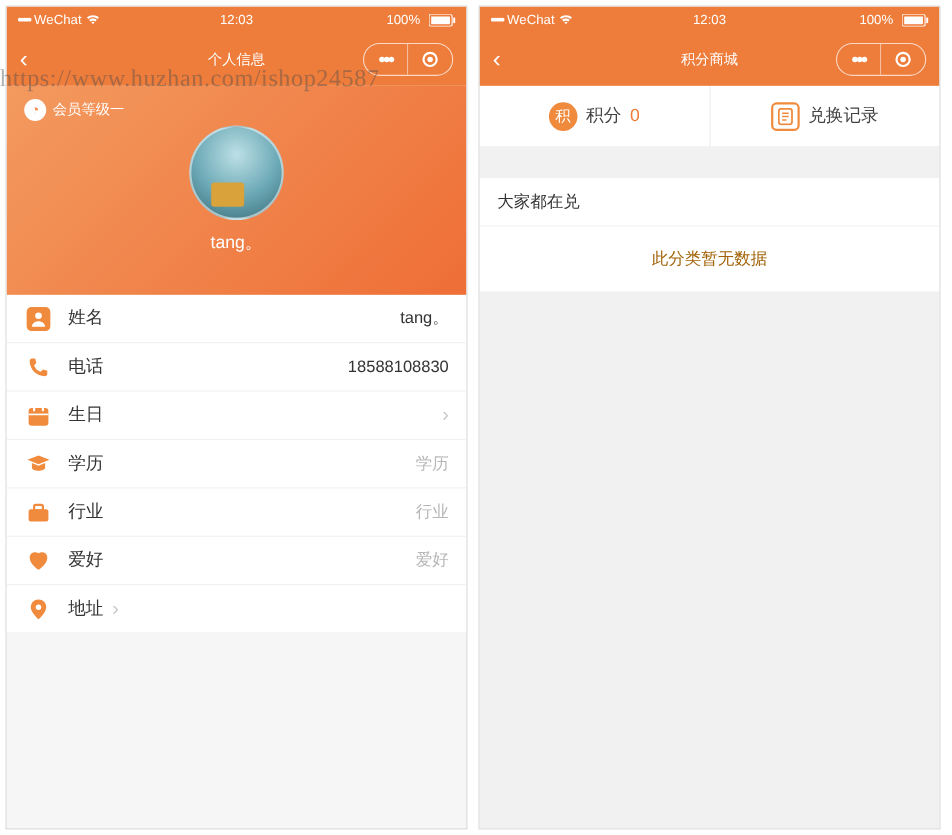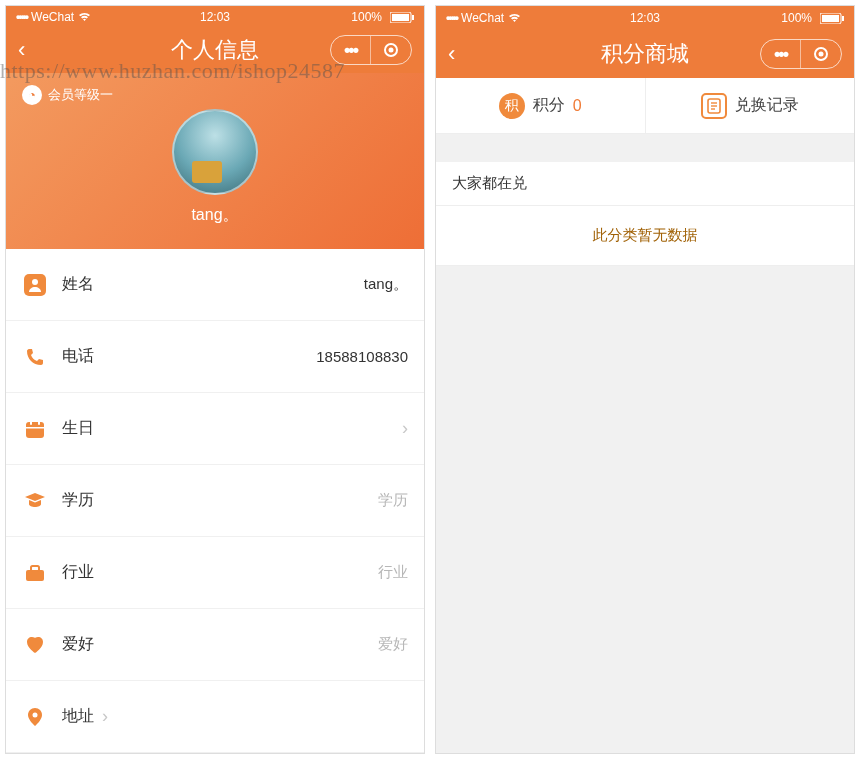--- a/index.html
+++ b/index.html
@@ -41,21 +41,21 @@
     color: #fff;
     display: flex;
     align-items: center;
     justify-content: space-between;
     padding: 0 12px;
     position: relative;
   }
   .nav-title {
     position: absolute;
     left: 50%; transform: translateX(-50%);
-    font-size: 22px;
+    font-size: 13px;
   }
   .capsule {
     display: flex;
     align-items: center;
     border: 1px solid rgba(255,255,255,.7);
     border-radius: 16px;
     height: 30px;
     overflow: hidden;
   }
   .capsule > div {
@@ -101,21 +101,21 @@
   .watermark {
     position: absolute; top: 58px; left: 0; right: 12px;
     text-align: left; color: rgba(80,80,80,.45);
     font-family: "Times New Roman", serif; font-size: 22px;
     pointer-events: none; z-index: 50; letter-spacing:.5px;
   }
   
   .form { background:#fff; }
   .row {
     display: flex; align-items: center;
-    height: 72px; padding: 0 16px;
+    height: 44px; padding: 0 16px;
     border-bottom: 1px solid #f0f0f0;
     font-size: 16px; color:#333;
   }
   .row .icon {
     width: 26px; height: 26px; margin-right: 14px;
     display:flex;align-items:center;justify-content:center;
     color:#ee7c3a;
   }
   .row .label { flex: 0 0 auto; }
   .row .value { flex:1; text-align:right; color:#333; font-size:15px;}

